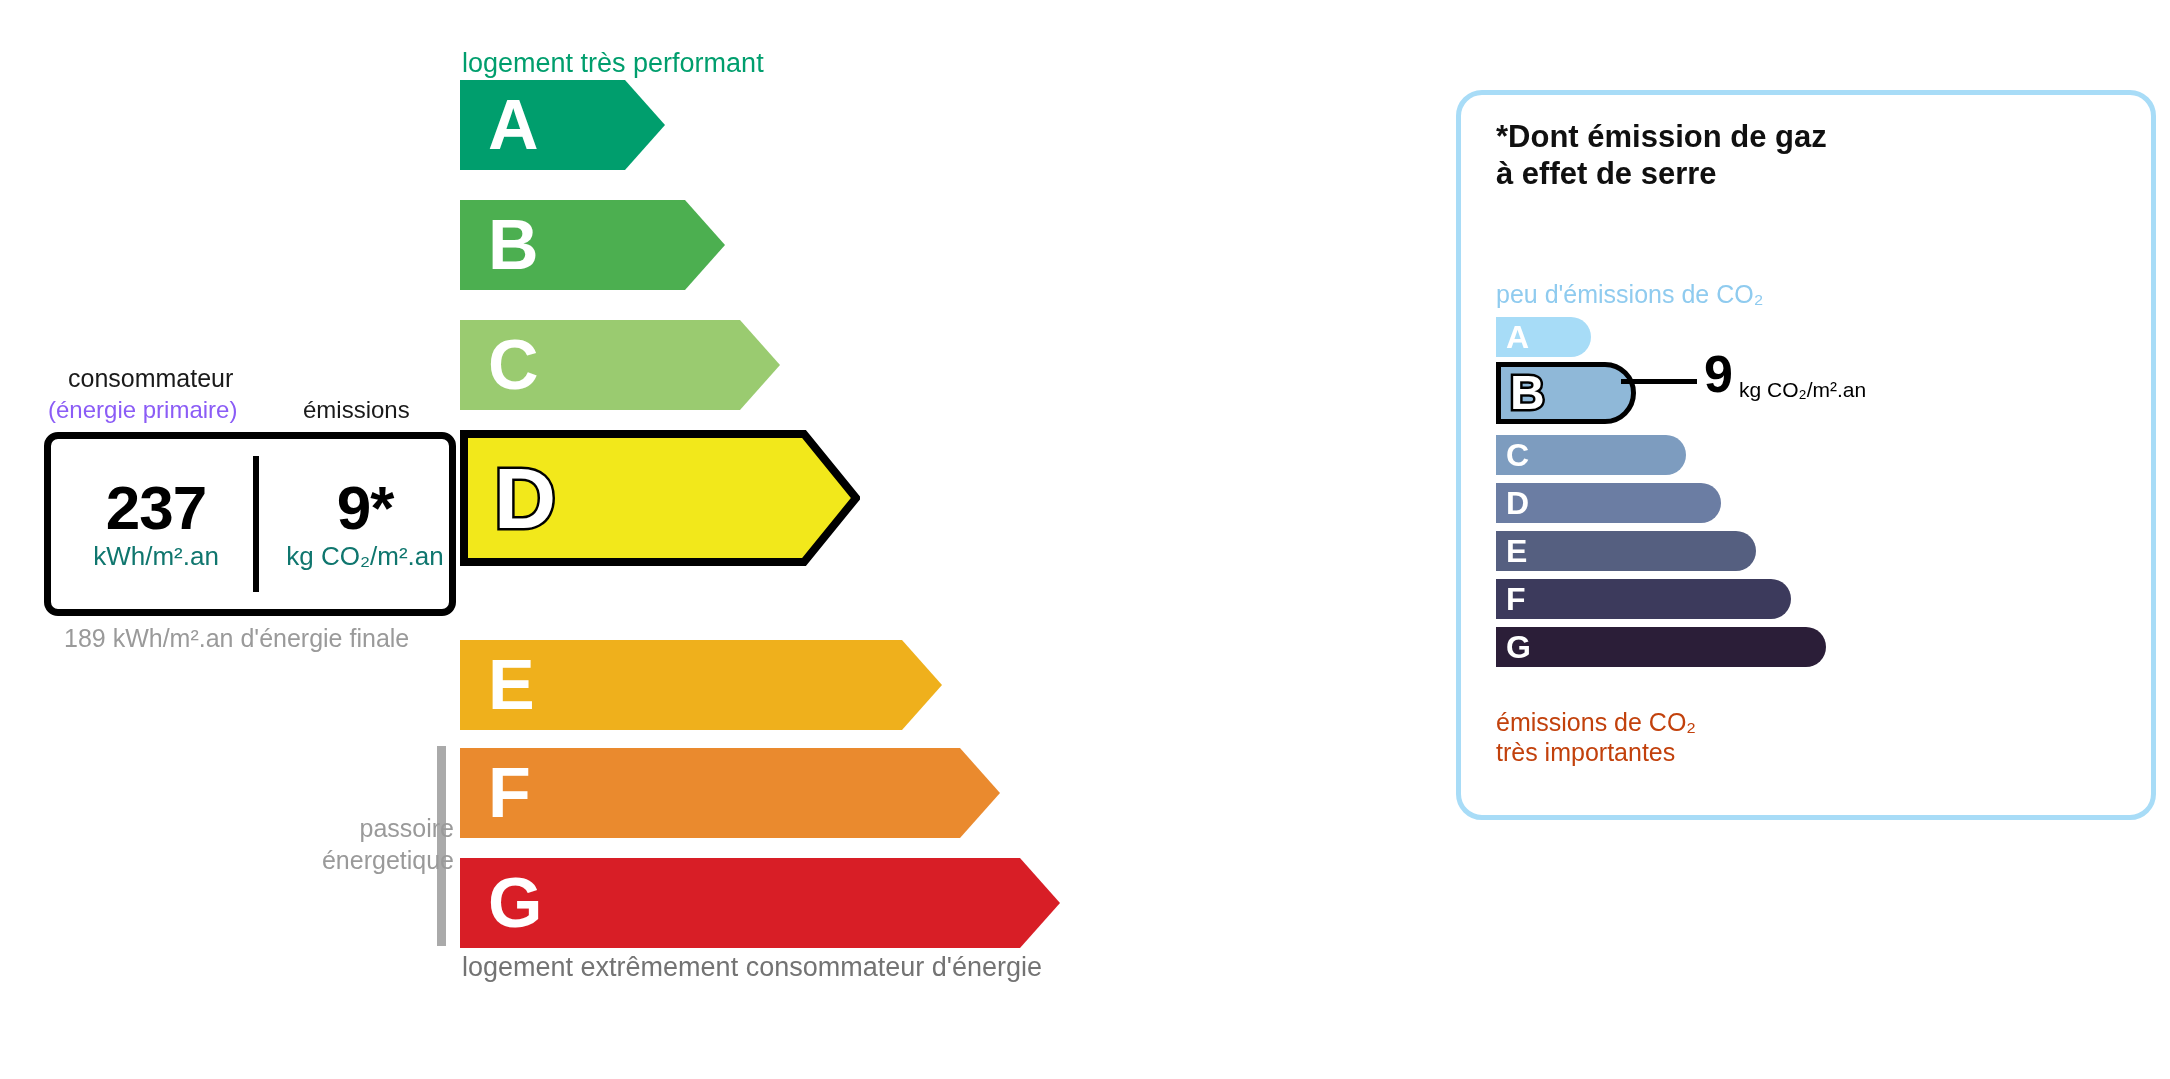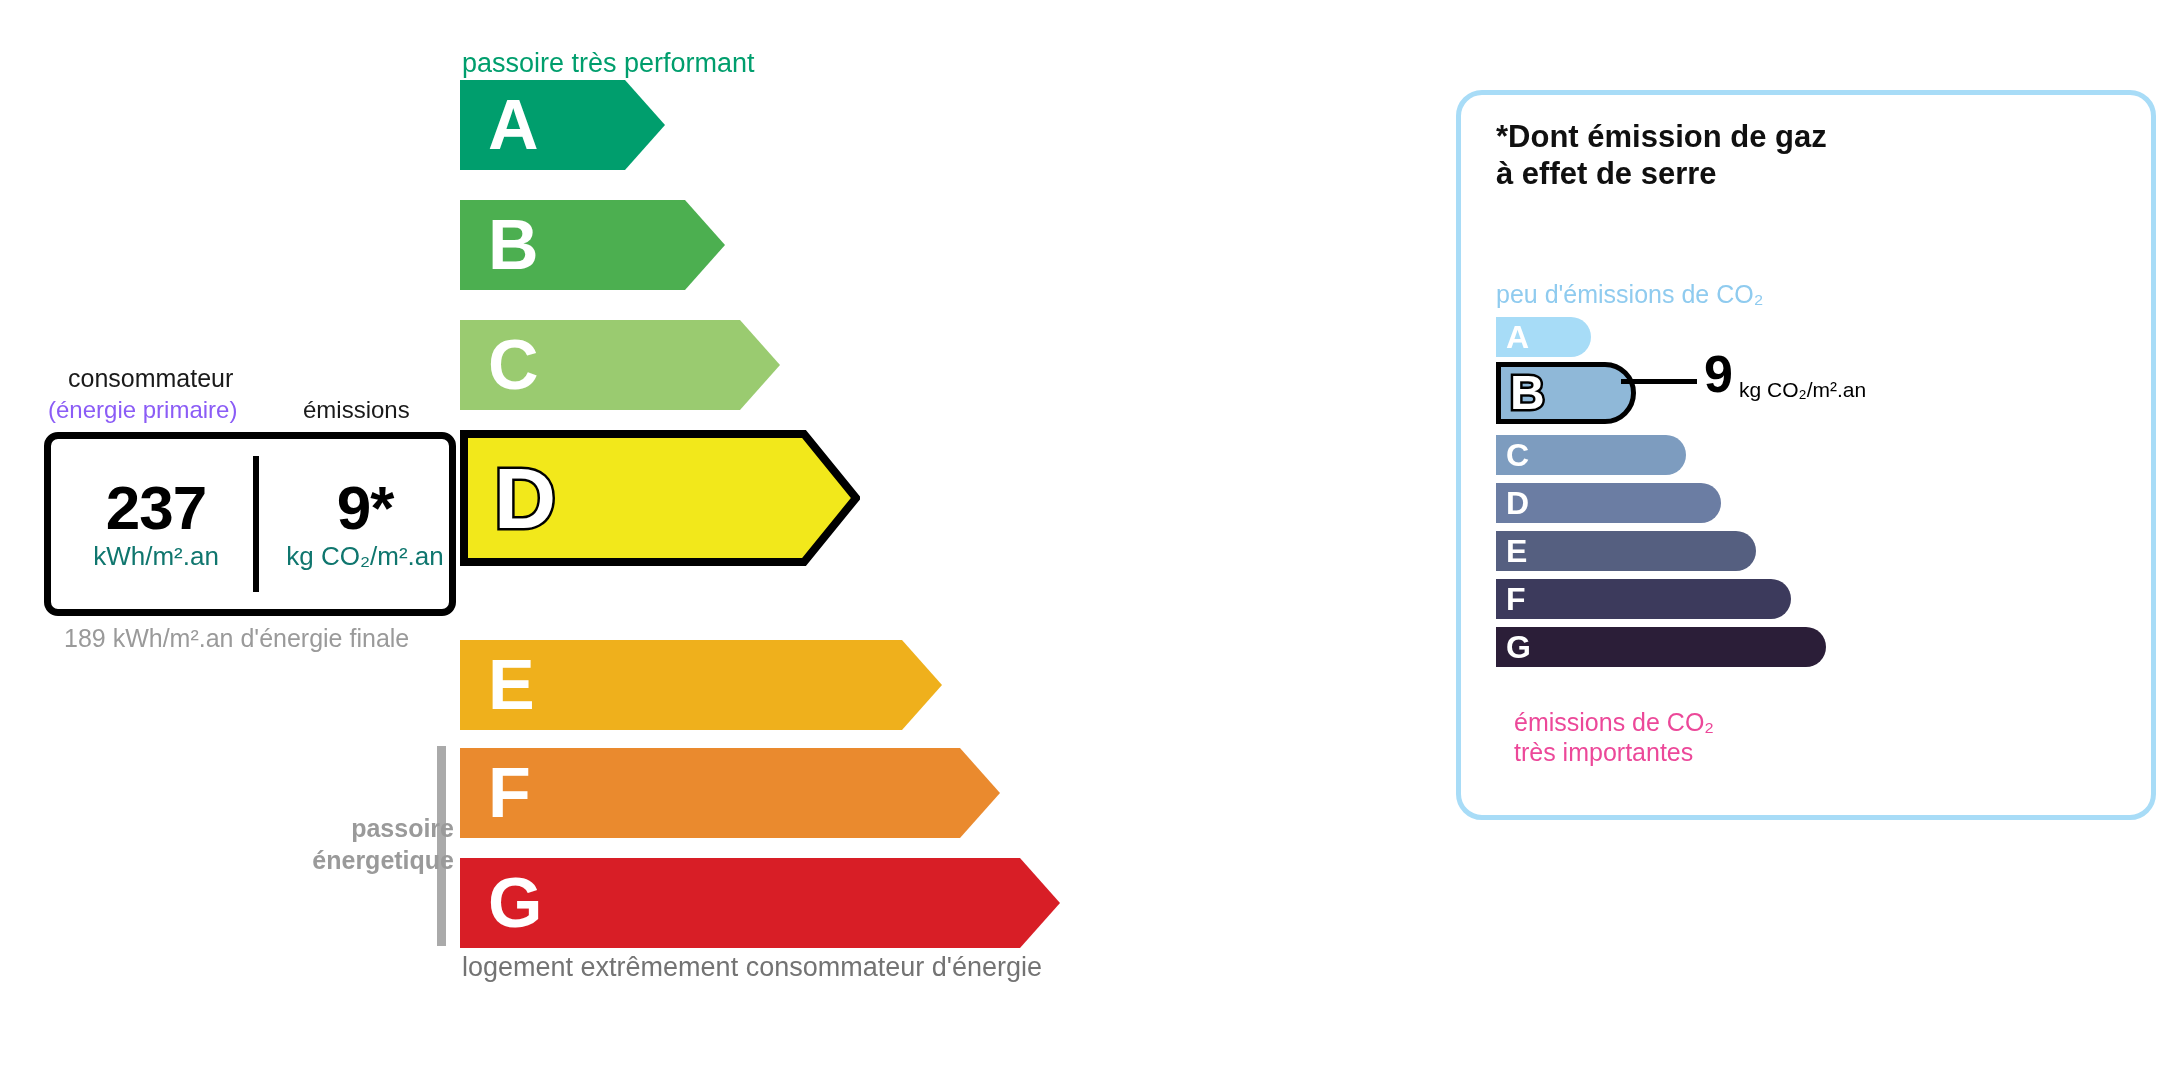--- a/index.html
+++ b/index.html
@@ -165,21 +165,20 @@
   
   #passoire {
     position: absolute;
     left: 284px;
     top: 812px;
     width: 170px;
     text-align: right;
     font-size: 25px;
     color: #9a9a9a;
     line-height: 1.28;
-    font-weight: bold;
   }
   #passoire-bar {
     position: absolute;
     left: 437px;
     top: 746px;
     width: 9px;
     height: 200px;
     background: #aaaaaa;
   }
 
@@ -208,24 +207,24 @@
   #co2-top-label {
     position: absolute;
     left: 35px;
     top: 185px;
     font-size: 25px;
     color: #8FCBEF;
     white-space: nowrap;
   }
   #co2-bottom-label {
     position: absolute;
-    left: 53px;
+    left: 35px;
     top: 612px;
     font-size: 25px;
-    color: #ec4899;
+    color: #c2410c;
     line-height: 1.2;
     white-space: pre-line;
   }
 
   .co2-rows {
     position: absolute;
     left: 35px;
     top: 222px;
     width: 640px;
   }
@@ -291,21 +290,21 @@
     font-size: 21px;
     color: #000000;
     white-space: nowrap;
   }
 </style>
 </head>
 <body>
 
 <div id="dpe-diagram">
 
-  <div class="scale-top-label">passoire très performant</div>
+  <div class="scale-top-label">logement très performant</div>
 
   <div class="grade-rows" id="grade-rows">
       <div class="grade-row" style="top: 80px; width: 205px;">
         <svg class="grade-arrow" viewBox="0 0 205 90" preserveAspectRatio="none">
           <path d="M 0 0 L 165 0 L 205 45 L 165 90 L 0 90 Z" fill="#009E6D"></path>
         </svg>
         <div class="grade-letter">A</div>
       </div>
       <div class="grade-row" style="top: 200px; width: 265px;">
         <svg class="grade-arrow" viewBox="0 0 265 90" preserveAspectRatio="none">

